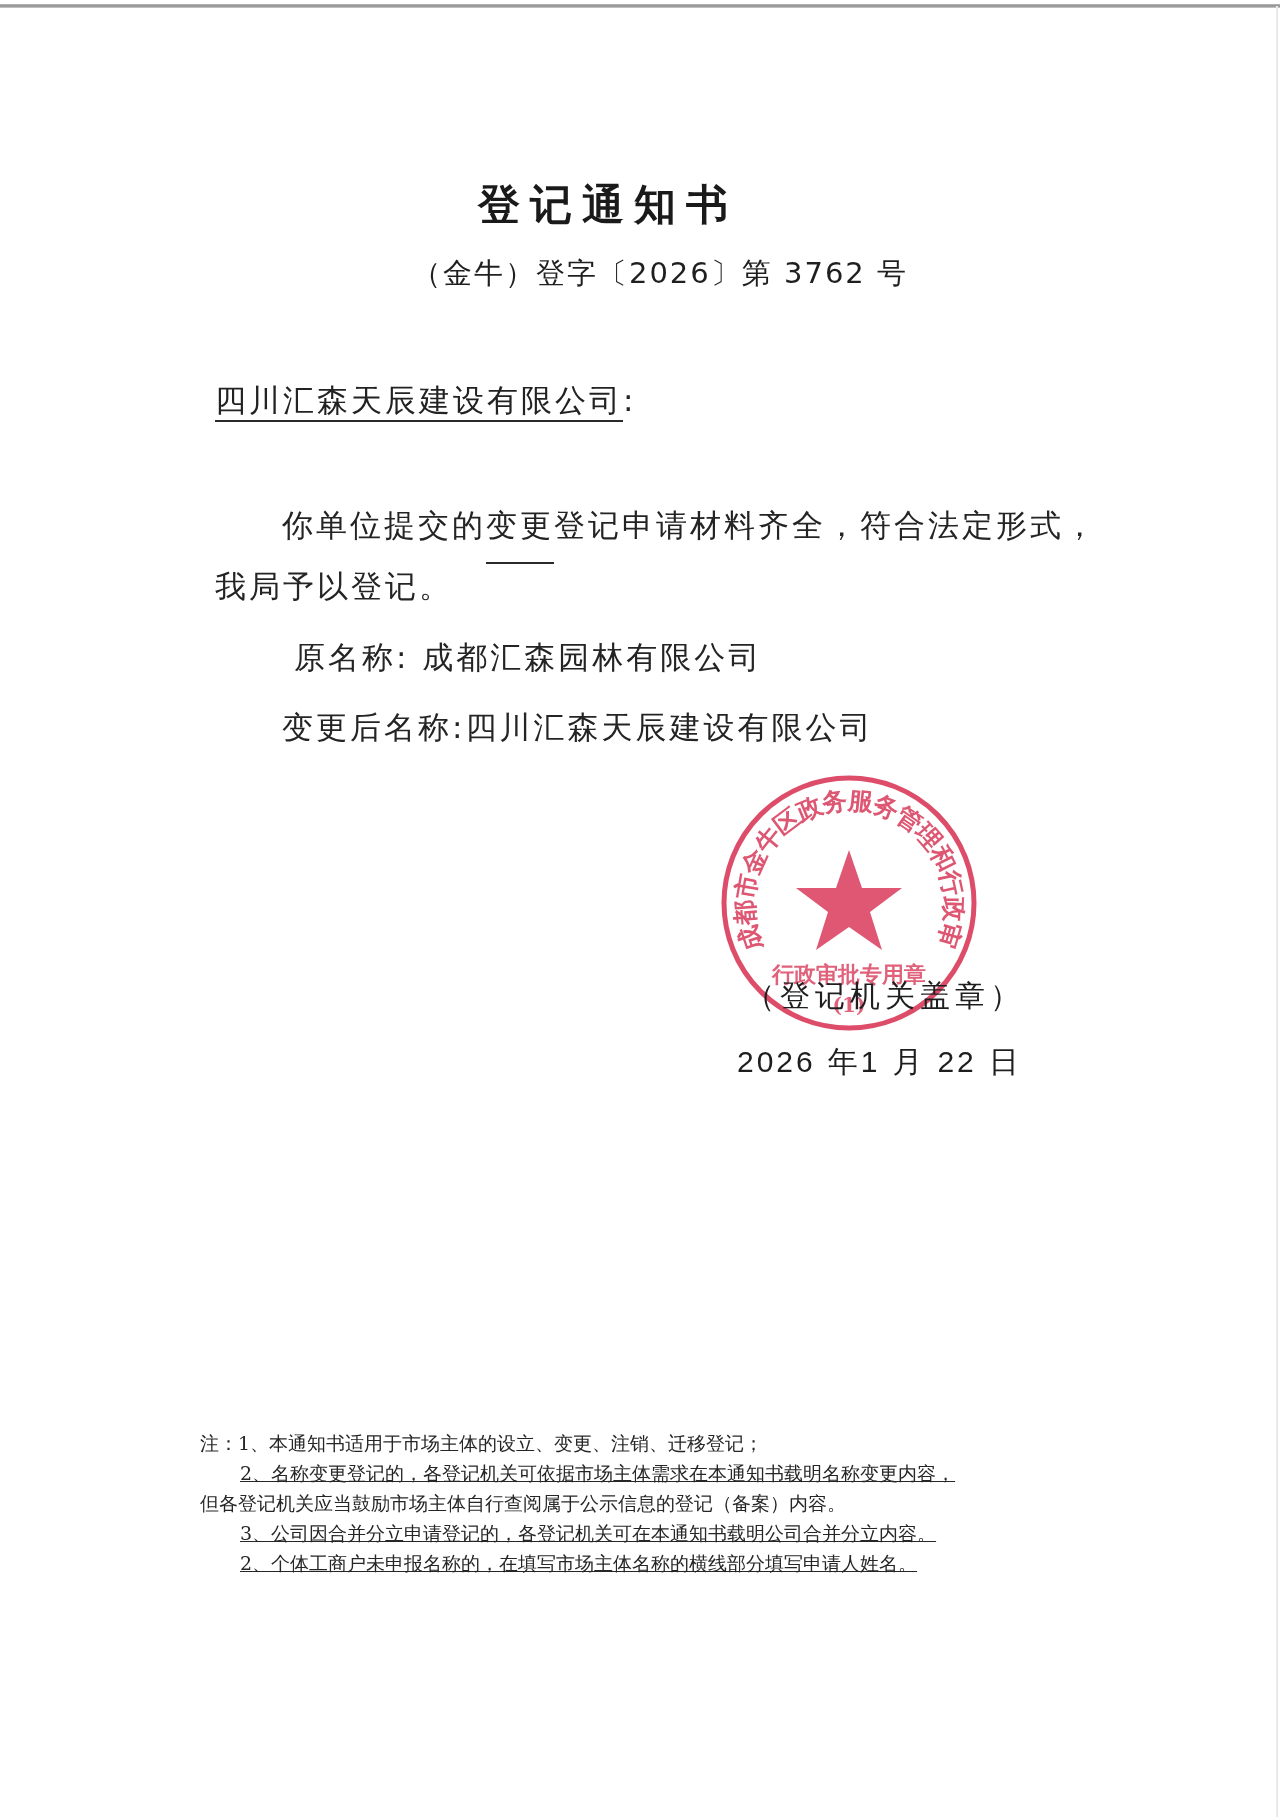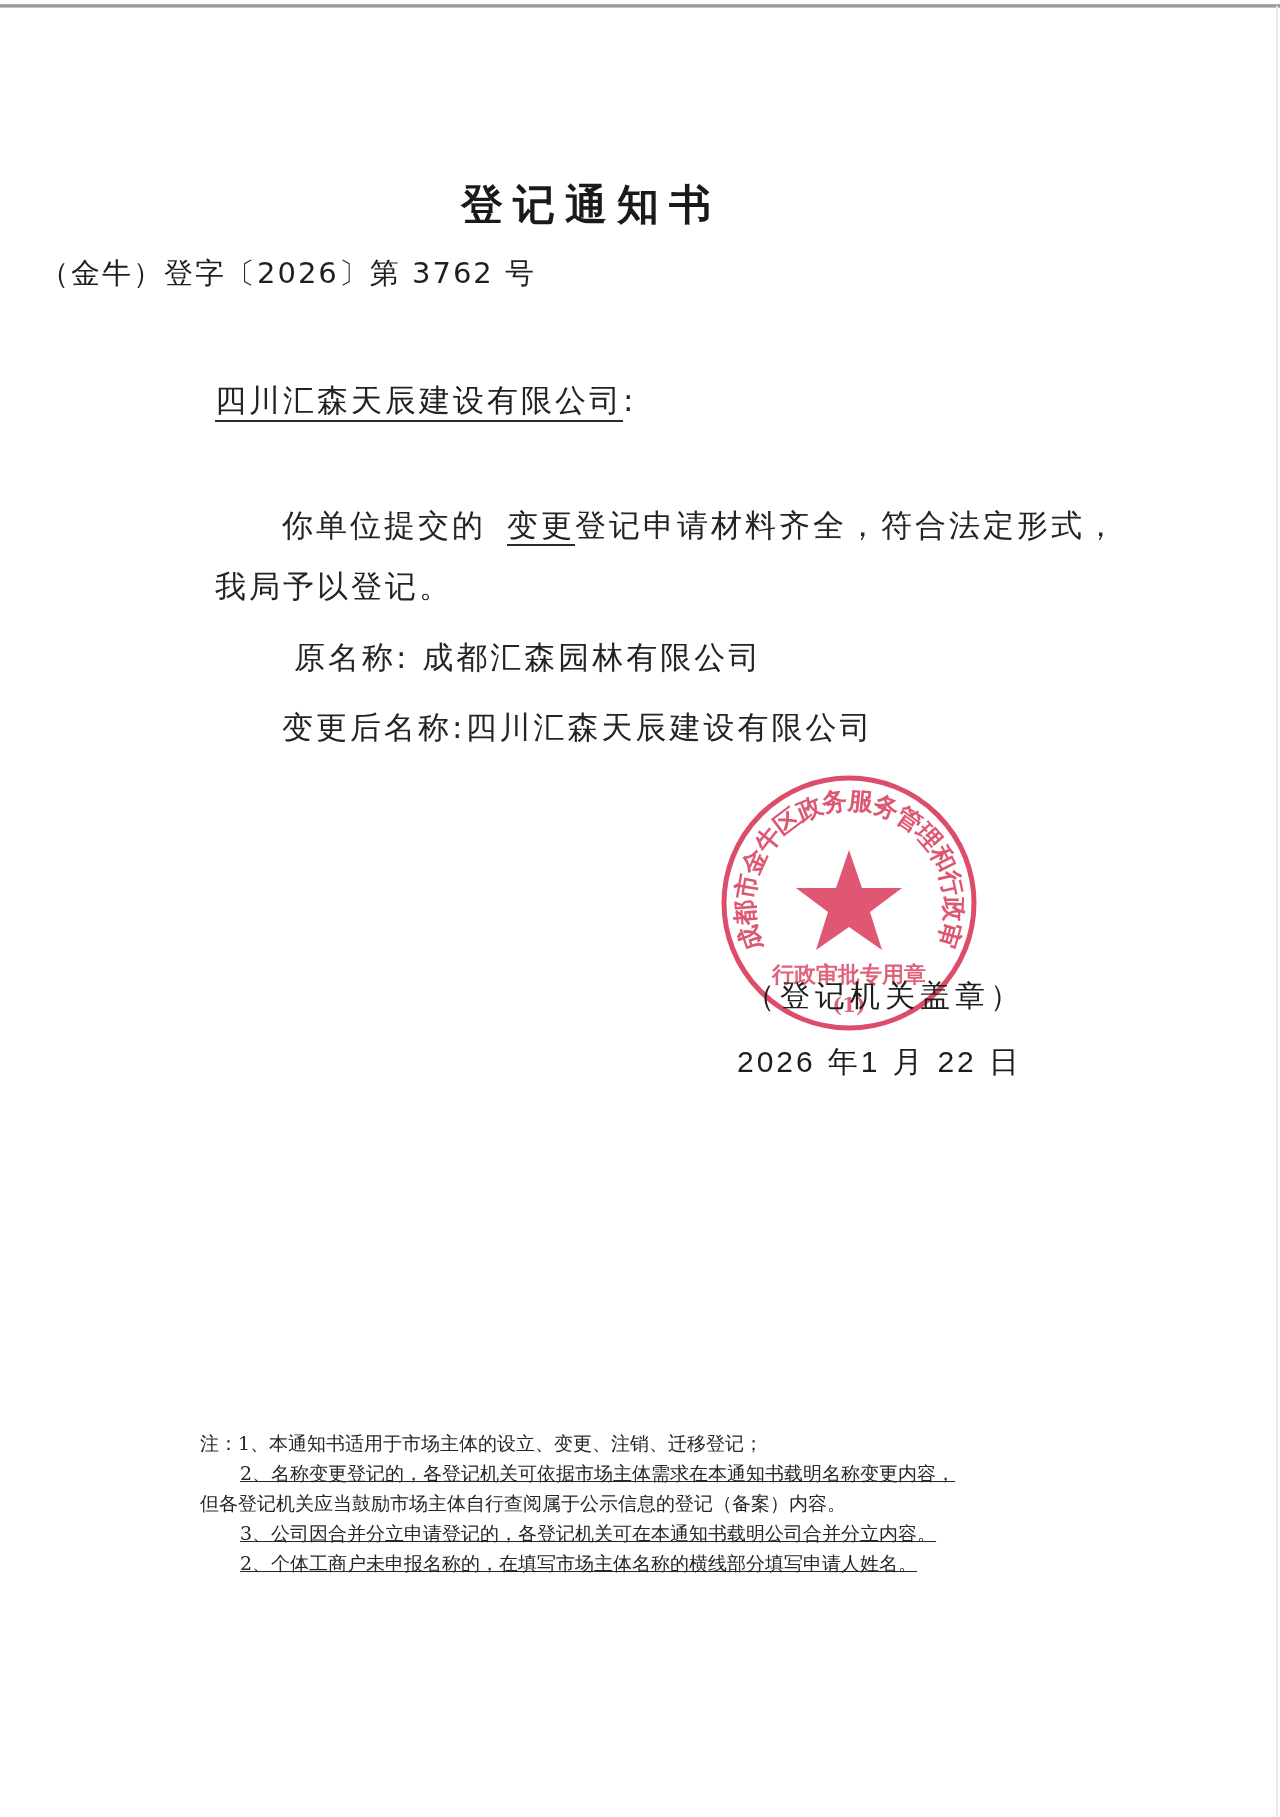--- a/index.html
+++ b/index.html
@@ -26,36 +26,37 @@
     .scan-rightedge {
       position: absolute;
       right: 2px;
       top: 6px;
       width: 2px;
       height: 1811px;
       background: linear-gradient(to right, #f2f2f2, #e0e0e0);
     }
     .page-title {
       position: absolute;
-      left: 0;
+      left: 17px;
       width: 1142px;
       top: 177px;
       text-align: center;
       font-size: 42px;
       letter-spacing: 10px;
       font-weight: bold;
       color: #1a1a1a;
       padding-left: 40px;
       box-sizing: border-box;
     }
     .doc-number {
       position: absolute;
       left: 0;
       width: 1280px;
       top: 254px;
+      text-align: center;
       font-size: 29px;
       letter-spacing: 2px;
       color: #1f1f1f;
       padding-left: 40px;
       box-sizing: border-box;
     }
     .addressee {
       position: absolute;
       left: 215px;
       top: 380px;
@@ -70,22 +71,21 @@
     }
     .body-line {
       position: absolute;
       font-size: 31px;
       letter-spacing: 3px;
       color: #242424;
       white-space: nowrap;
     }
     .body-line .u {
       border-bottom: 2px solid #2a2a2a;
-      padding-bottom: 1px;
-      margin-left: 21px;
+      padding-bottom: 19px;
     }
     .line1 { left: 282px; top: 505px; }
     .line2 { left: 215px; top: 566px; }
     .line3 { left: 294px; top: 637px; }
     .line4 { left: 282px; top: 707px; }
 
     .stamp {
       position: absolute;
       left: 718px;
       top: 772px;

